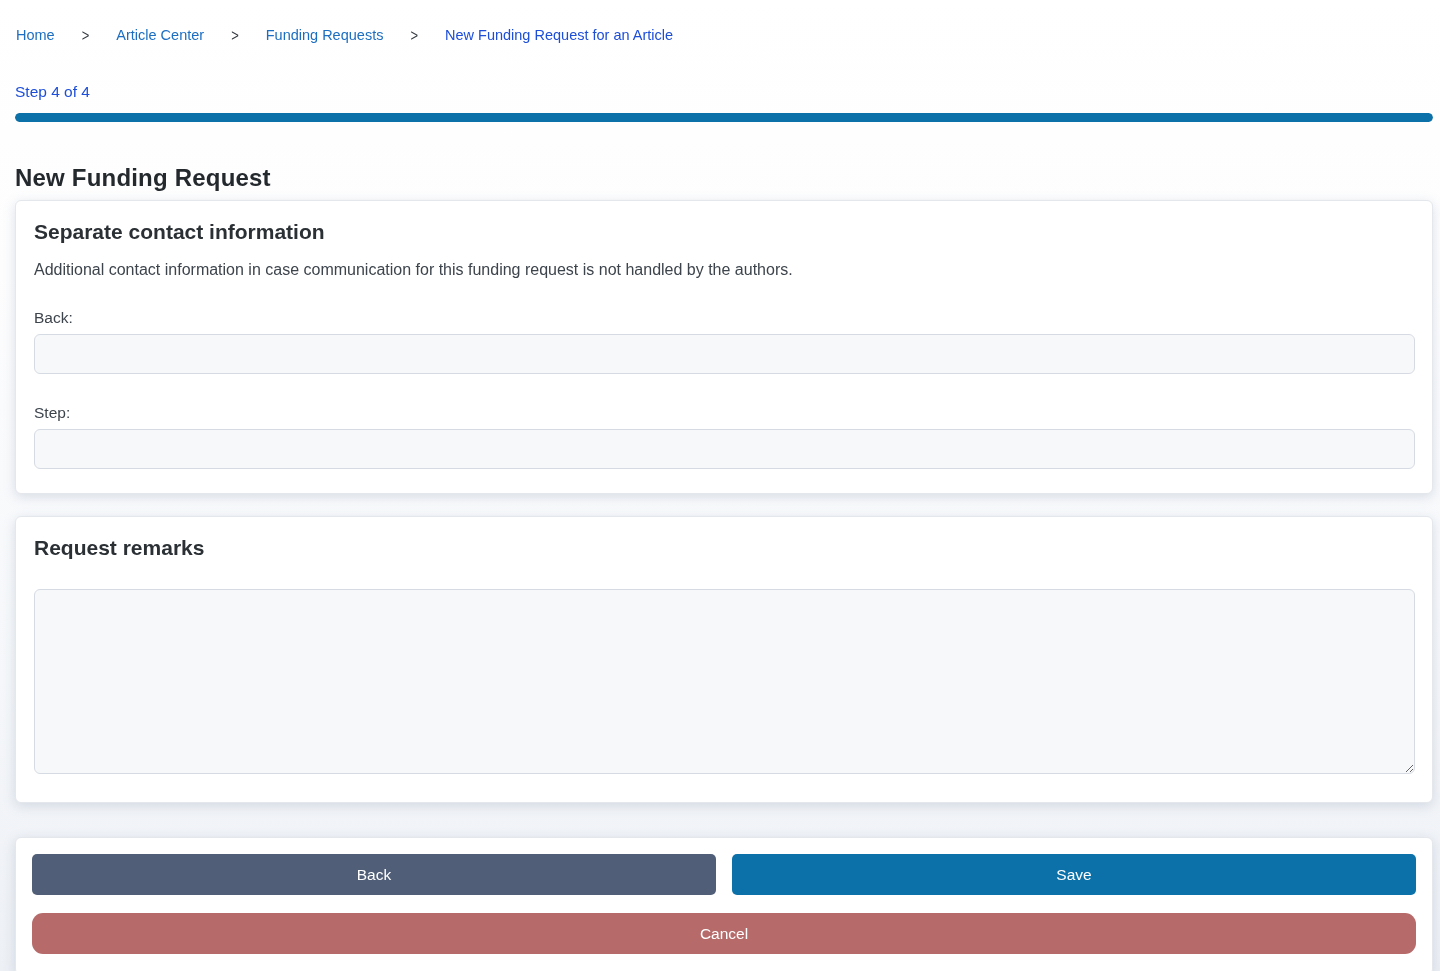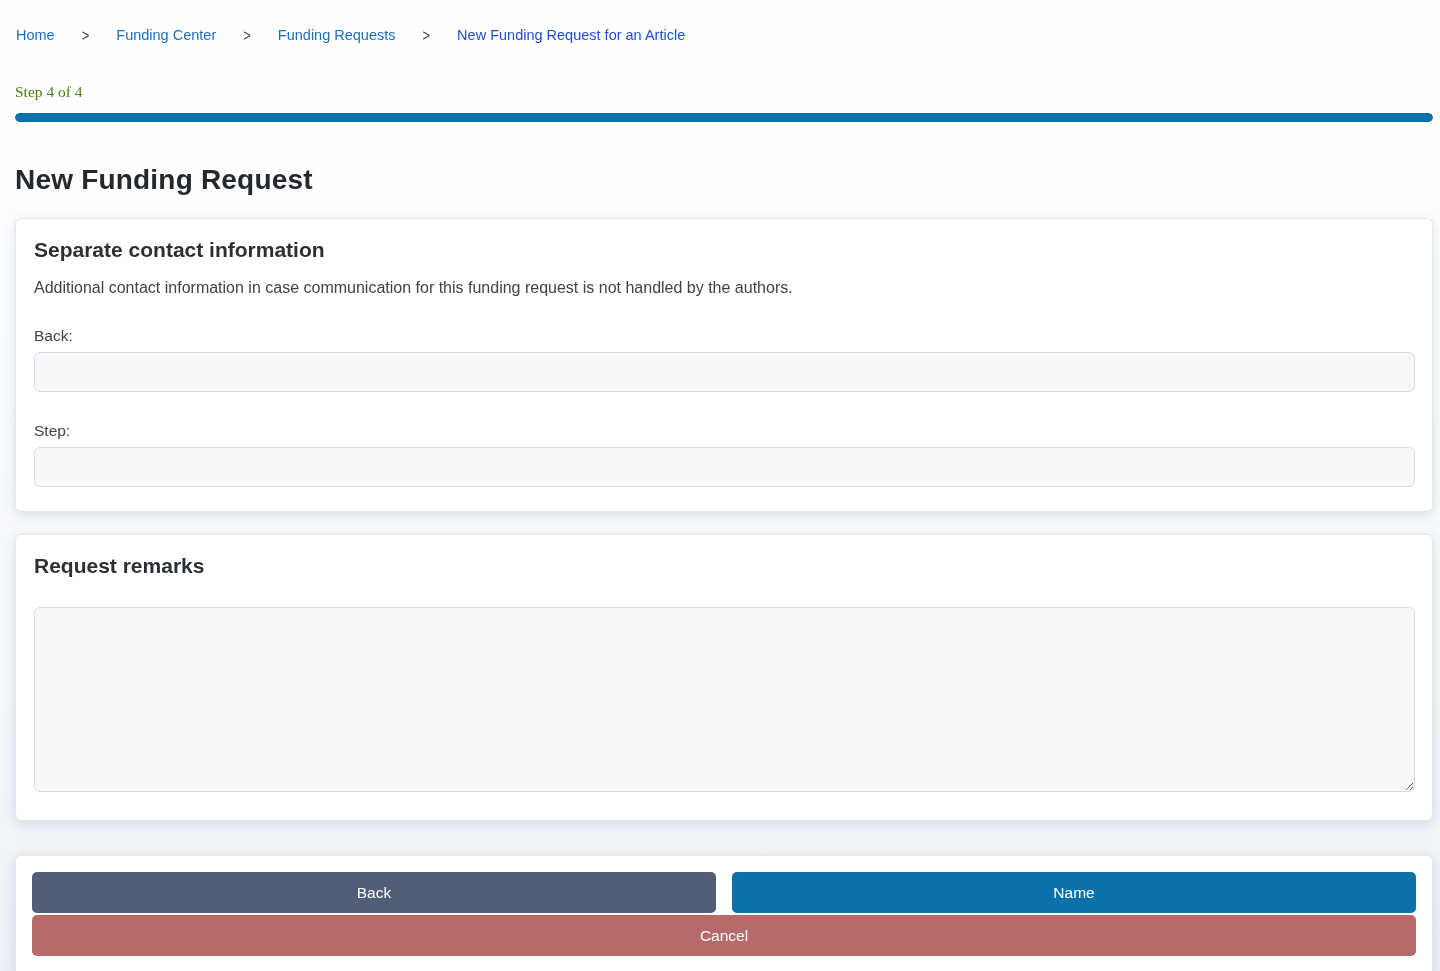--- a/index.html
+++ b/index.html
@@ -30,54 +30,53 @@
     font-size: 13px;
     transform: scaleY(1.25);
     display: inline-block;
   }
   .breadcrumb .current { color: #1d4ed8; }
 
   
   .step-label {
     margin-top: 40px;
     font-size: 15.5px;
-    color: #4d7c0f;
-    font-family: Liberation Serif, serif;
+    color: #1d4ed8;
   }
   .progress-track {
     margin-top: 12px;
     height: 9px;
     border-radius: 5px;
     background: #e9ecef;
     overflow: hidden;
   }
   .progress-fill {
     height: 100%;
     background: #0c71a8;
     border-radius: 5px;
   }
 
   
   h1.page-title {
     margin-top: 42px;
-    font-size: 28px;
+    font-size: 24px;
     font-weight: 700;
     color: #24292e;
     letter-spacing: 0.2px;
   }
 
   
   .card {
     background: #ffffff;
     border: 1px solid #e4e7ec;
     border-radius: 6px;
     box-shadow: 0 3px 12px rgba(140, 155, 180, 0.30);
     padding: 19px 17px 24px 18px;
   }
-  .card-contact { margin-top: 22px; }
+  .card-contact { margin-top: 8px; }
   .card-remarks { margin-top: 22px; }
   .card-actions { margin-top: 34px; padding: 16px 16px 20px 16px; }
 
   h2.card-title {
     font-size: 21px;
     font-weight: 700;
     color: #2b3035;
   }
   .card-desc {
     margin-top: 17px;
@@ -132,31 +131,31 @@
     font-family: "Liberation Sans", sans-serif;
     font-size: 15.5px;
     cursor: pointer;
     display: flex;
     align-items: center;
     justify-content: center;
     width: 100%;
   }
   .btn-back { background: #505f77; }
   .btn-save { background: #0c71a8; }
-  .btn-cancel { background: #b66a6a; margin-top: 2px; }
+  .btn-cancel { background: #b66a6a; margin-top: 18px; border-radius: 11px; }
 </style>
 </head>
 <body>
 
 <div class="page">
 
   <nav class="breadcrumb">
     <a href="#">Home</a>
     <span class="separator">&gt;</span>
-    <a href="#">Funding Center</a>
+    <a href="#">Article Center</a>
     <span class="separator">&gt;</span>
     <a href="#">Funding Requests</a>
     <span class="separator">&gt;</span>
     <span class="current">New Funding Request for an Article</span>
   </nav>
 
   <div class="step-label">Step 4 of 4</div>
   <div class="progress-track">
     <div class="progress-fill" style="width:100%"></div>
   </div>
@@ -175,18 +174,18 @@
   </section>
 
   <section class="card card-remarks">
     <h2 class="card-title">Request remarks</h2>
     <textarea class="remarks-textarea" style=""></textarea>
   </section>
 
   <section class="card card-actions">
     <div class="actions-row">
       <button class="btn btn-back">Back</button>
-      <button class="btn btn-save">Name</button>
+      <button class="btn btn-save">Save</button>
     </div>
     <button class="btn btn-cancel">Cancel</button>
   </section>
 
 </div>
 
 </body></html>

